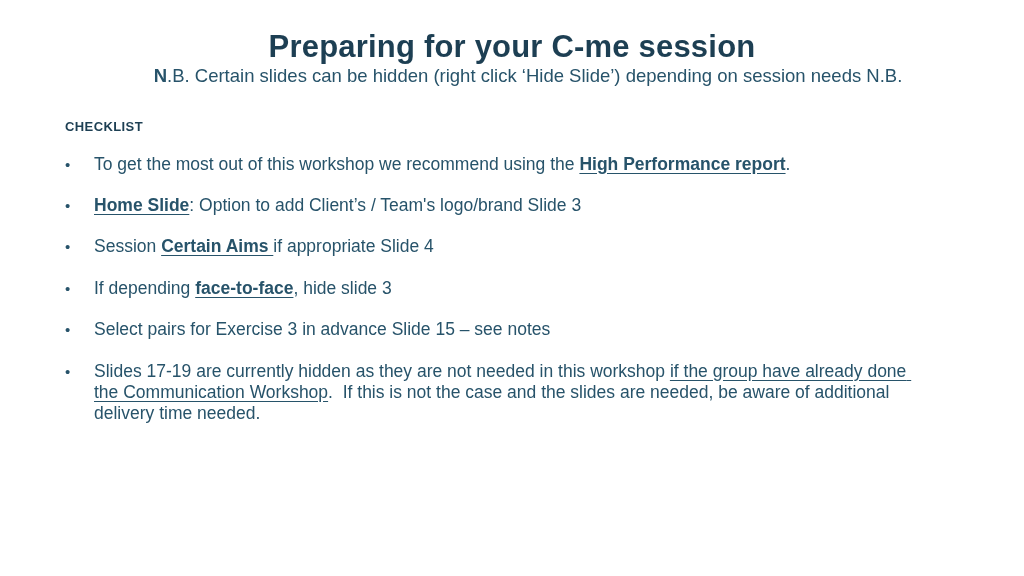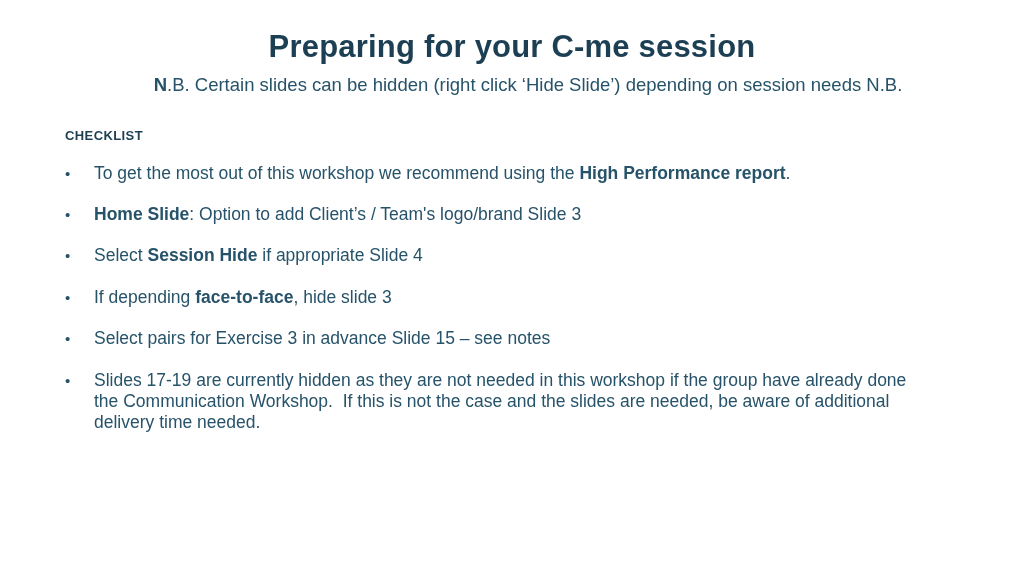--- a/index.html
+++ b/index.html
@@ -17,21 +17,20 @@
   }
   .slide{position:relative;width:1024px;height:576px;box-sizing:border-box;}
   .title{
     margin:0;padding-top:29px;
     text-align:center;
     font-size:31px;font-weight:700;
     color:var(--c-title);
     letter-spacing:0.2px;
   }
   .note{
-    margin-top:9px;
     text-align:center;
     font-size:18.5px;
     line-height:21.5px;
     color:var(--c-body);
     padding-left:32px;
   }
   .checklist-heading{
     margin:32px 0 0 65px;
     font-size:13px;
     font-weight:700;
@@ -54,21 +53,21 @@
     flex:none;
     width:29px;
     font-size:15px;
     line-height:21.4px;
   }
   .bullet-text{
     max-width:840px;
     white-space:pre-wrap;
   }
   .b{font-weight:700;}
-  .u{text-underline-offset:3px;margin-top:31px;}
+  .u{text-decoration:underline;text-underline-offset:3px;margin-top:31px;}
 </style>
 </head>
 <body>
 
 <div class="slide">
   <h1 class="title">Preparing for your C-me session</h1>
   <div class="note" id="note">
       <div class="note-line"><span class="b">N</span><span>.B. Certain slides can be hidden (right click ‘Hide Slide’) depending on session needs N.B.</span></div>
     </div>
   <div class="checklist-heading">CHECKLIST</div>
@@ -76,21 +75,21 @@
       <li>
         <span class="bullet-dot">•</span>
         <span class="bullet-text"><span>To get the most out of this workshop we recommend using the </span><span class="b u">High Performance report</span><span>.</span></span>
       </li>
       <li>
         <span class="bullet-dot">•</span>
         <span class="bullet-text"><span class="b u">Home Slide</span><span>: Option to add Client’s / Team's logo/brand Slide 3</span></span>
       </li>
       <li>
         <span class="bullet-dot">•</span>
-        <span class="bullet-text"><span>Select </span><span class="b u">Session Hide </span><span>if appropriate Slide 4</span></span>
+        <span class="bullet-text"><span>Session </span><span class="b u">Certain Aims </span><span>if appropriate Slide 4</span></span>
       </li>
       <li>
         <span class="bullet-dot">•</span>
         <span class="bullet-text"><span>If depending </span><span class="b u">face-to-face</span><span>, hide slide 3</span></span>
       </li>
       <li>
         <span class="bullet-dot">•</span>
         <span class="bullet-text"><span>Select pairs for Exercise 3 in advance Slide 15 – see notes</span></span>
       </li>
       <li>

